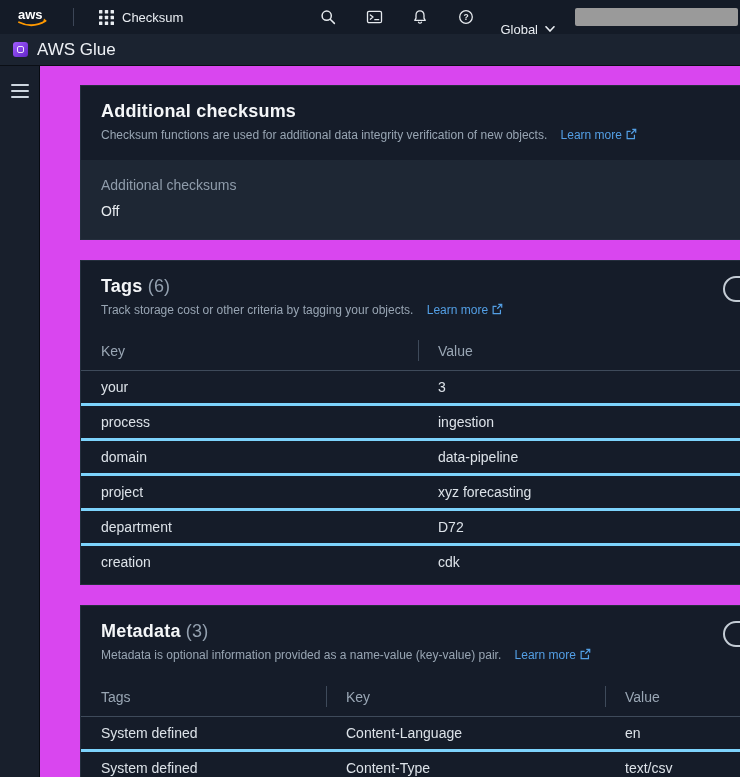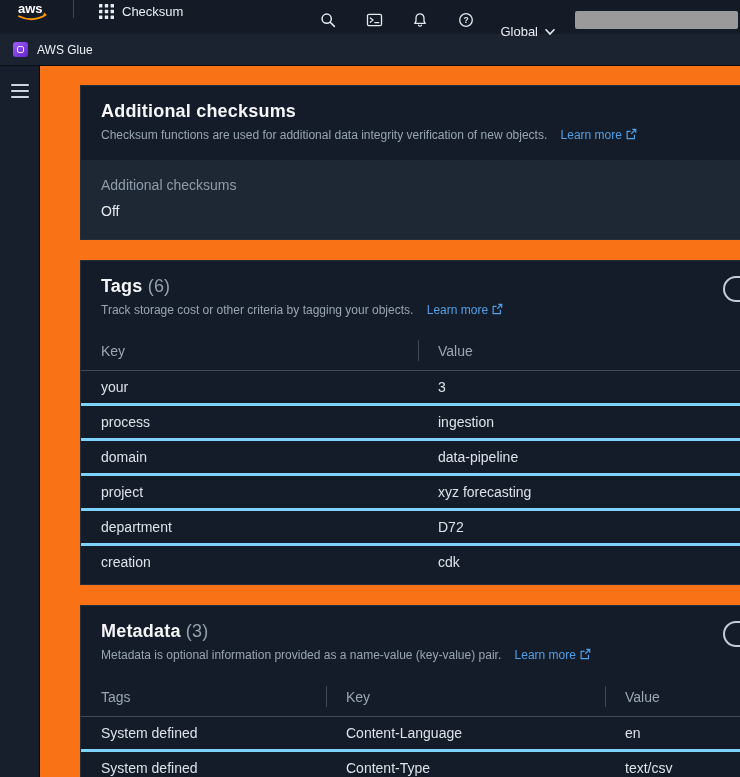--- a/index.html
+++ b/index.html
@@ -8,21 +8,21 @@
     font-family: "Liberation Sans", sans-serif;
     background: #0d141f;
     color: #dde3e8;
   }
 
   
   .topnav {
     height: 34px;
     background: #141b27;
     display: flex;
-    align-items: flex-start;
+    align-items: center;
     padding: 0 2px 0 12px;
     color: #e9edf2;
     gap: 8px;
   }
   .logo-btn { background: none; border: none; display: flex; align-items: center; padding: 0 4px; cursor: pointer; }
   .nav-sep { width: 1px; height: 18px; background: #3c4657; margin: 0 11px; }
   .services-btn {
     background: none; border: none; color: #e9edf2;
     font: 13px "Liberation Sans", sans-serif;
     display: flex; align-items: center; gap: 8px; padding: 4px 6px; cursor: pointer;
@@ -40,21 +40,21 @@
   }
   .redacted { width: 163px; height: 18px; background: #9a9a9a; border-radius: 2px; }
 
   
   .appbar {
     height: 32px;
     background: #1b2330;
     border-bottom: 1px solid #0a0e15;
     display: flex; align-items: center; gap: 9px;
     padding: 0 13px;
-    font-size: 12px; color: #eef1f5;
+    font-size: 17px; color: #eef1f5;
   }
   .glue-icon {
     width: 15px; height: 15px; border-radius: 3px; flex: none;
     background: linear-gradient(135deg, #a15cff, #6326c9);
     position: relative; display: inline-block;
   }
   .glue-icon::after {
     content: ""; position: absolute; inset: 4px;
     border: 1.4px solid rgba(255,255,255,.85); border-radius: 2px;
   }
@@ -62,21 +62,21 @@
   
   .content-row { display: flex; height: 711px; }
   .sidebar {
     width: 40px; flex: none;
     background: #181f2c;
     border-right: 1px solid #070b11;
     padding-top: 13px;
     display: flex; justify-content: center; align-items: flex-start;
   }
   .hamburger { background: none; border: none; color: #cdd6e0; cursor: pointer; padding: 4px 2px; }
-  .main { flex: 1; overflow: hidden; padding: 19px 0 0 40px; background: #f97316; position: relative; }
+  .main { flex: 1; overflow: hidden; padding: 19px 0 0 40px; background: #d946ef; position: relative; }
 
   
   .panel {
     width: 900px;
     background: #151c29;
     border: 1px solid #242e3c;
     margin-bottom: 20px;
   }
   .panel-header { padding: 15px 20px 16px; position: relative; }
   .panel-title { font-size: 18px; font-weight: 700; color: #f4f6f8; letter-spacing: .2px; }

